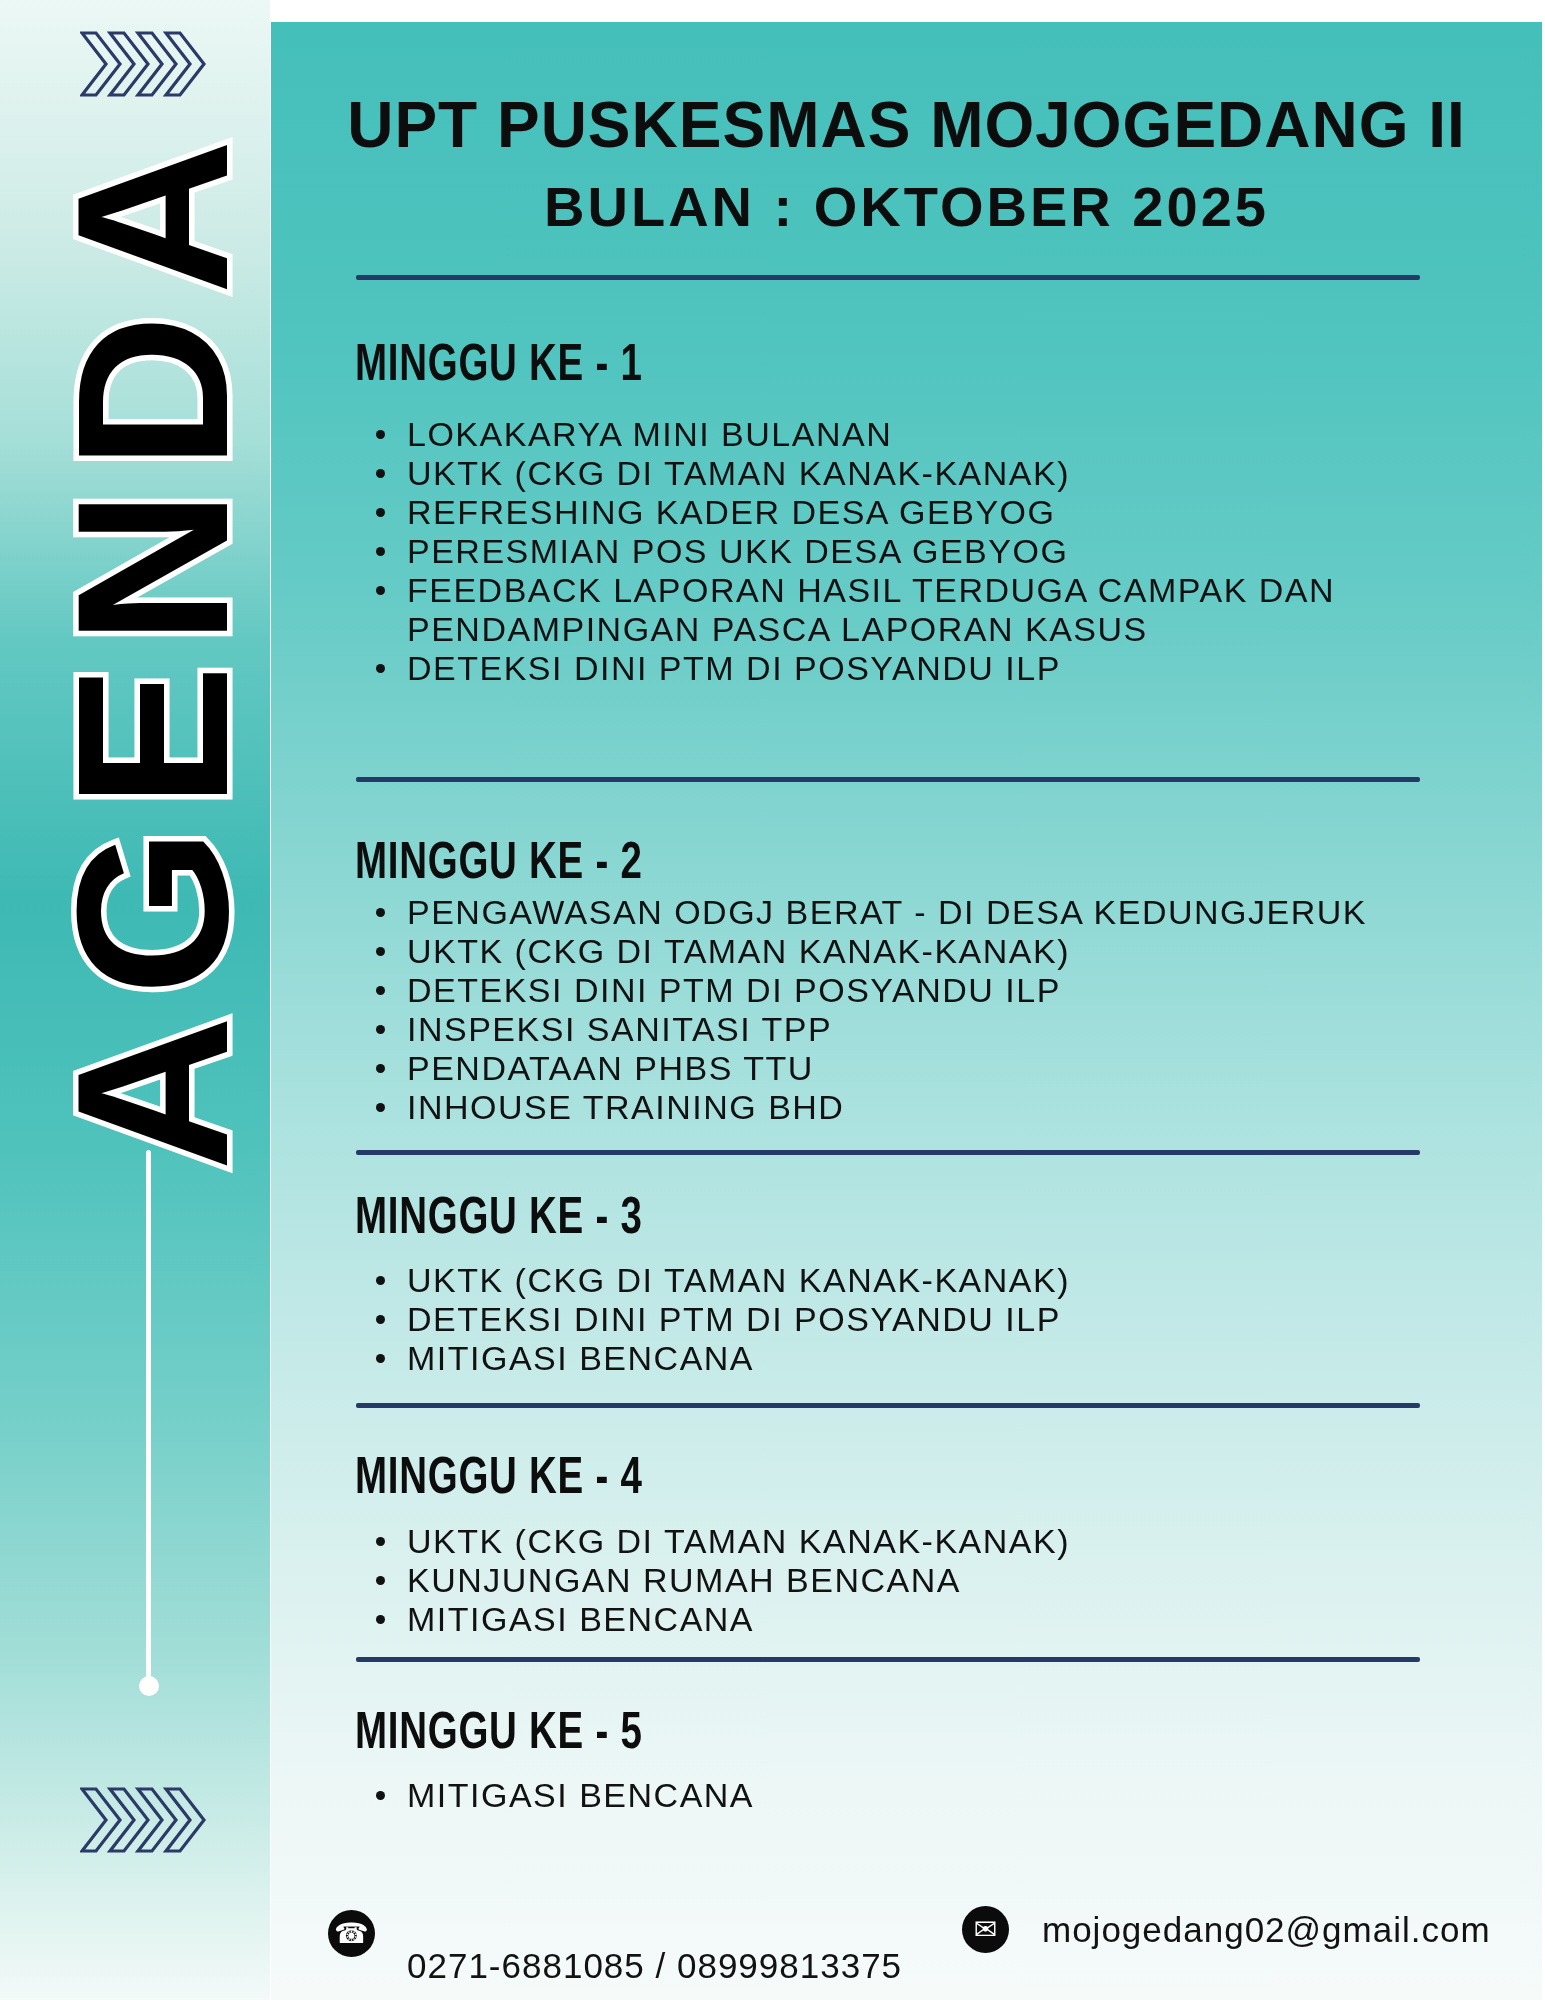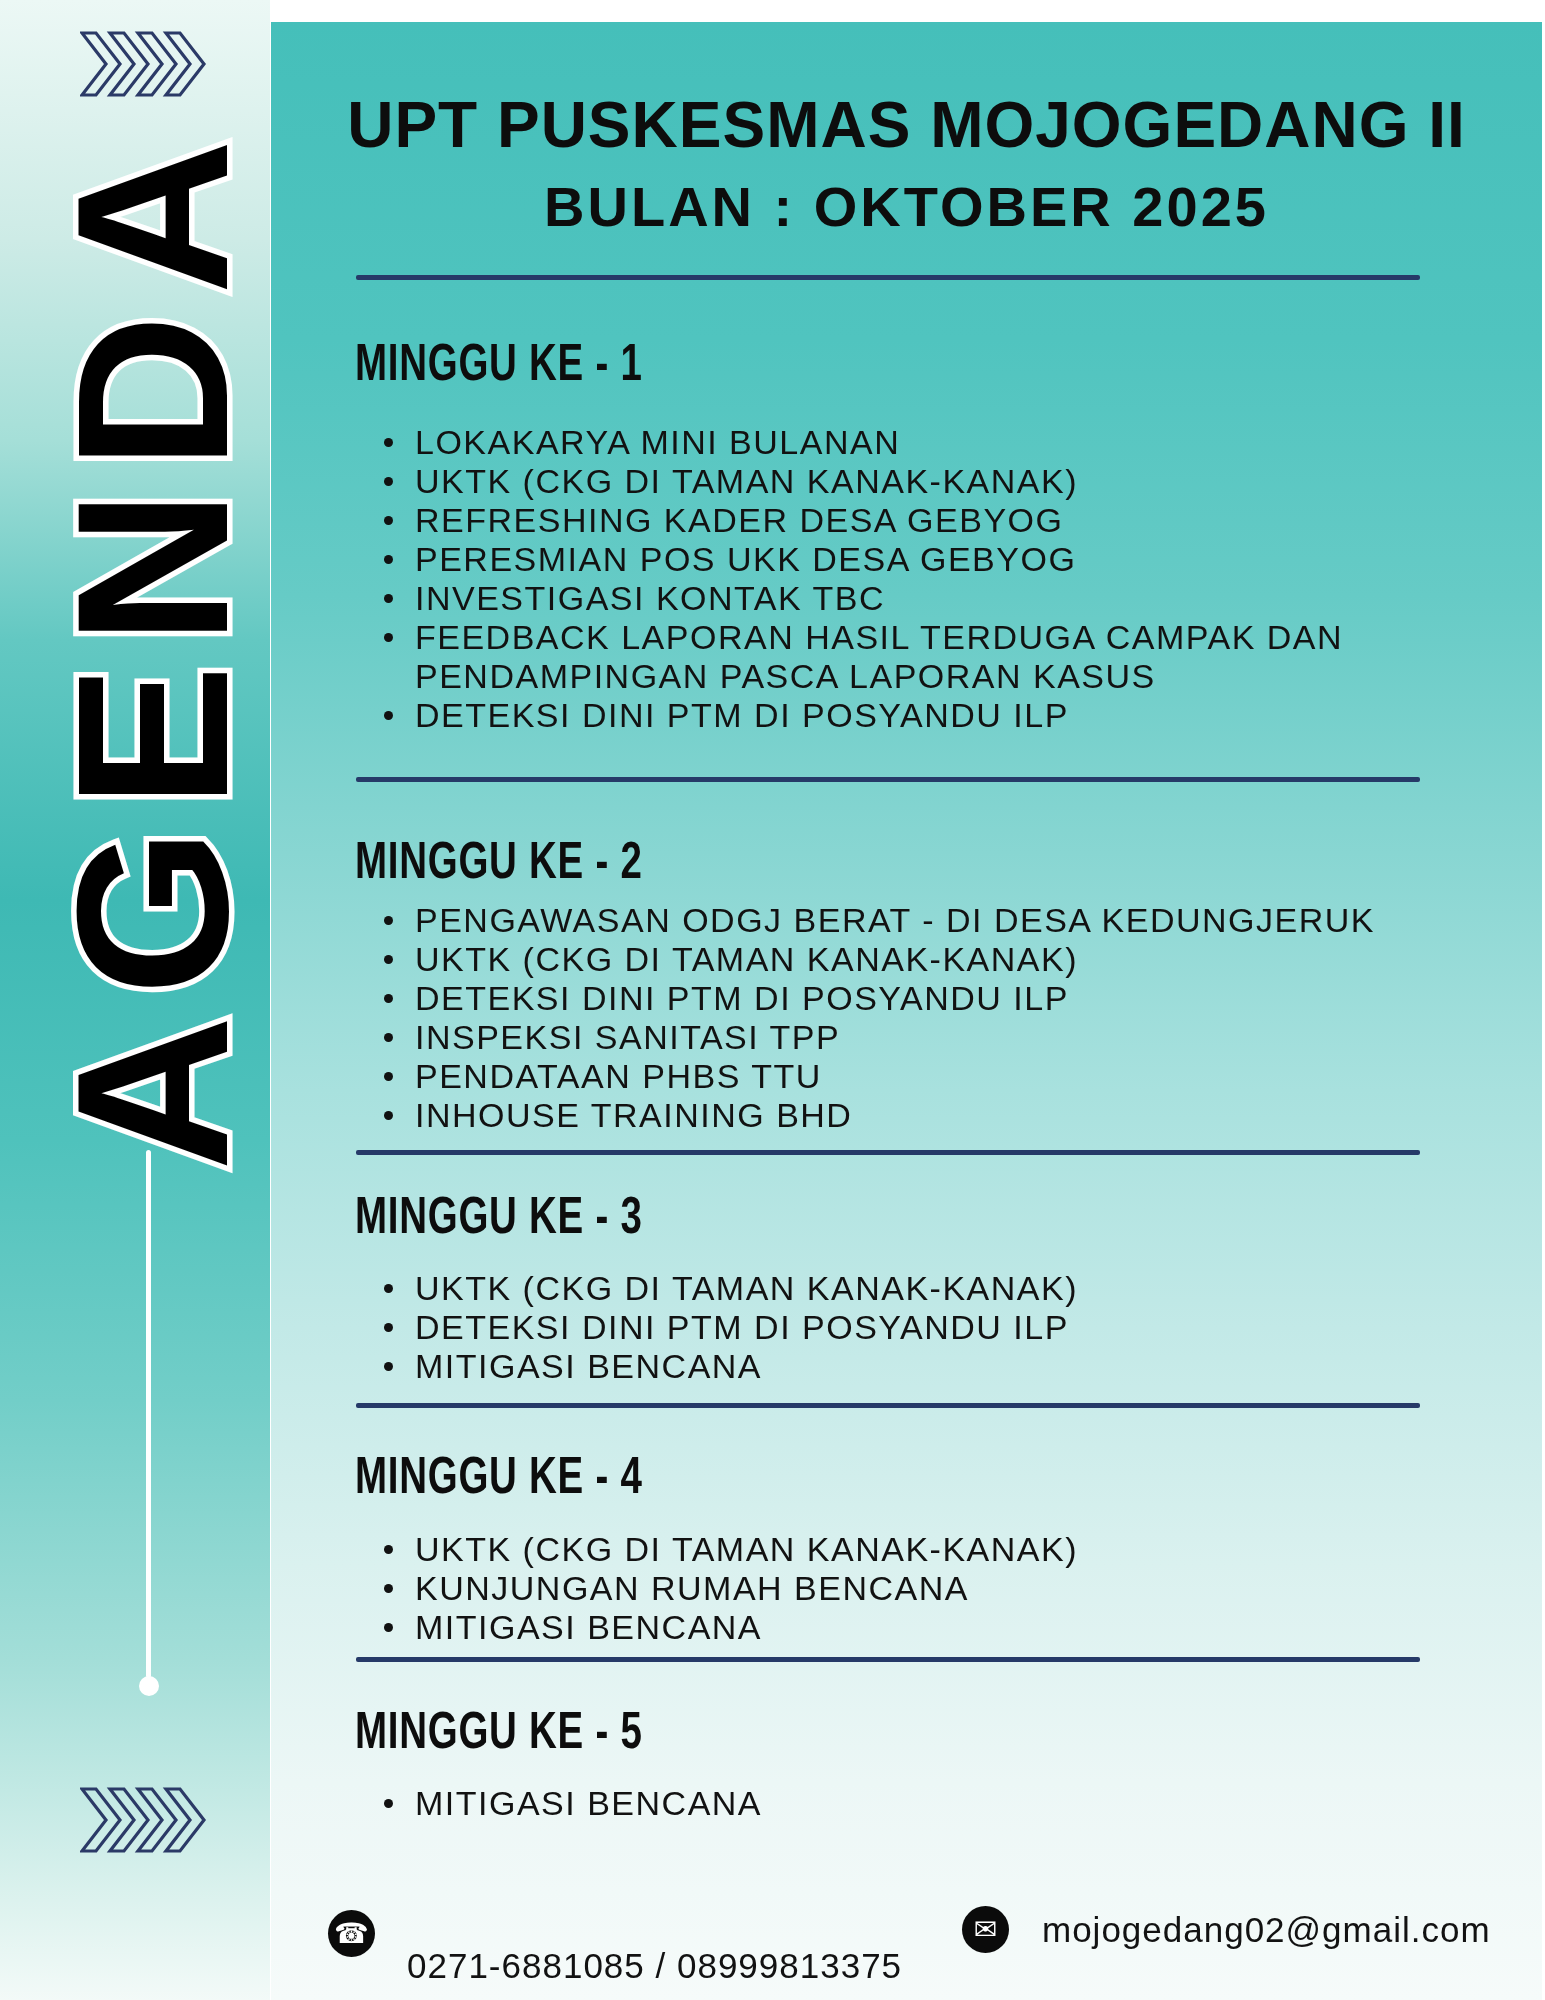--- a/index.html
+++ b/index.html
@@ -54,21 +54,21 @@
   }
   .d1{top:253px}.d2{top:755px}.d3{top:1128px}.d4{top:1381px}.d5{top:1635px}
   .section-heading{
     position:absolute;left:84px;
     font-size:52px;font-weight:bold;letter-spacing:1px;color:#0d0d0d;
     line-height:56px;transform:scaleX(0.74);transform-origin:left center;
     white-space:nowrap;
   }
   .h1{top:312px}.h2{top:810px}.h3{top:1165px}.h4{top:1425px}.h5{top:1680px}
   ul.agenda-list{
-    position:absolute;left:100px;margin:8px;padding:0;list-style:none;
+    position:absolute;left:100px;margin:0;padding:0;list-style:none;
     width:1120px;
   }
   .u1{top:393px}.u2{top:871px}.u3{top:1239px}.u4{top:1500px}.u5{top:1754px}
   ul.agenda-list li{
     position:relative;padding-left:36px;line-height:39px;
     font-size:34px;letter-spacing:1.5px;color:#121212;
     white-space:pre-line;
   }
   ul.agenda-list li::before{
     content:"";position:absolute;left:5px;top:15px;width:9px;height:9px;
@@ -121,21 +121,20 @@
   <div class="page-subtitle">BULAN : OKTOBER 2025</div>
 
   <div class="divider d1"></div>
 
   <div class="section-heading h1">MINGGU KE - 1</div>
   <ul class="agenda-list u1">
     <li>LOKAKARYA MINI BULANAN</li>
     <li>UKTK (CKG DI TAMAN KANAK-KANAK)</li>
     <li>REFRESHING KADER DESA GEBYOG</li>
     <li>PERESMIAN POS UKK DESA GEBYOG</li>
-    <li>INVESTIGASI KONTAK TBC</li>
     <li>FEEDBACK LAPORAN HASIL TERDUGA CAMPAK DAN
 PENDAMPINGAN PASCA LAPORAN KASUS</li>
     <li>DETEKSI DINI PTM DI POSYANDU ILP</li>
   </ul>
 
   <div class="divider d2"></div>
 
   <div class="section-heading h2">MINGGU KE - 2</div>
   <ul class="agenda-list u2">
     <li>PENGAWASAN ODGJ BERAT - DI DESA KEDUNGJERUK</li>

